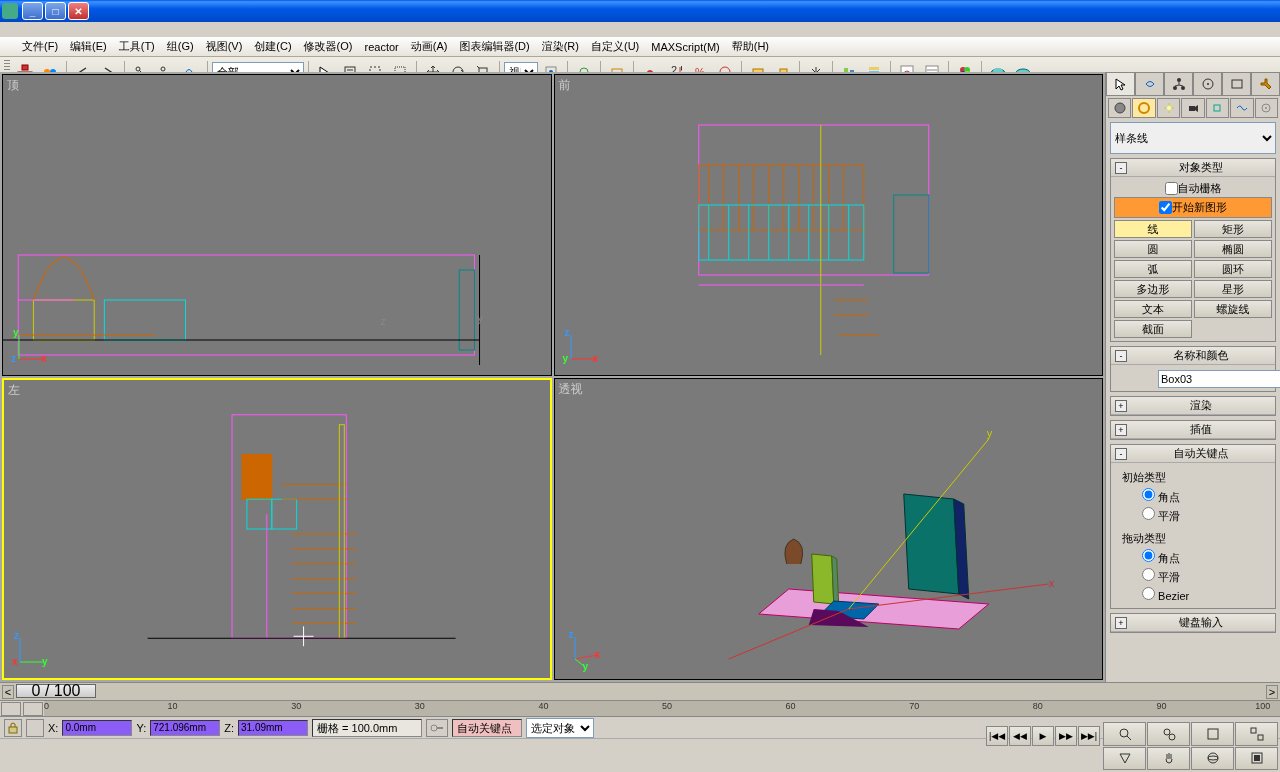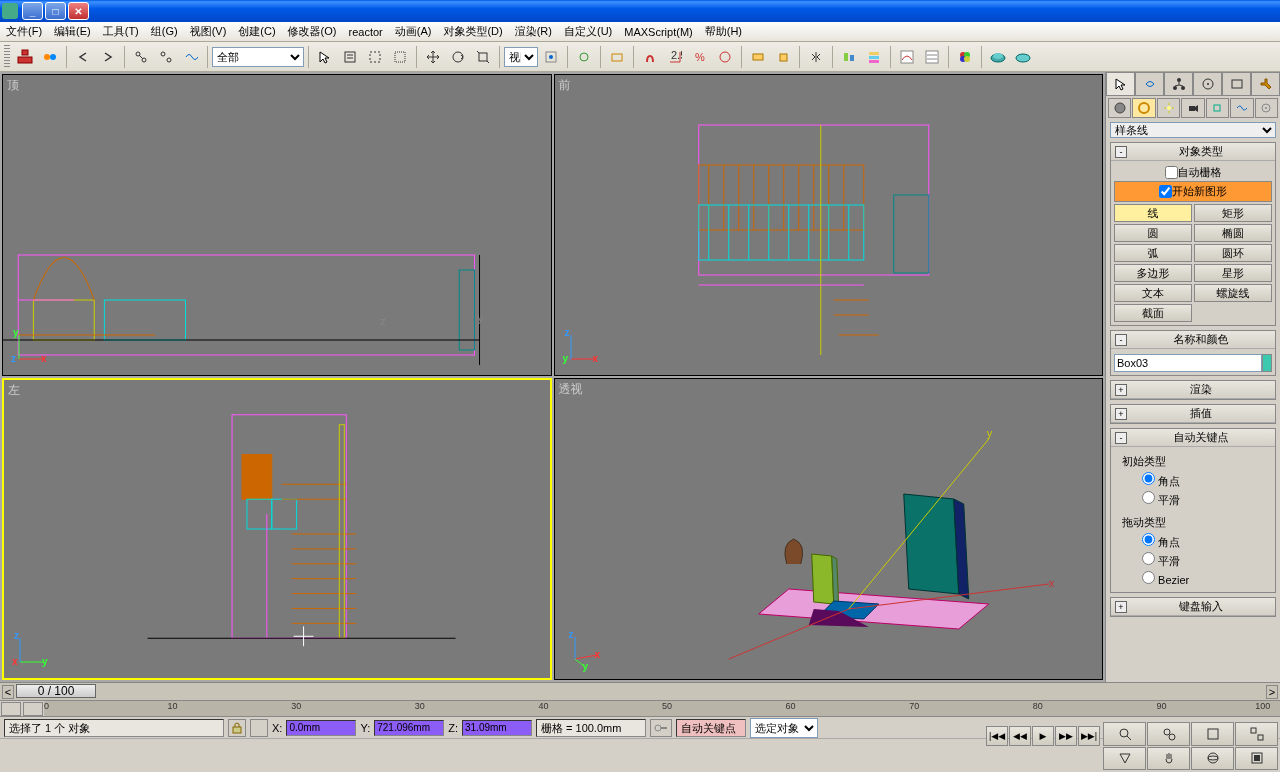--- a/index.html
+++ b/index.html
@@ -7,21 +7,21 @@
 
 
 .titlebar { height: 22px; background: linear-gradient(to bottom, #0058e6 0%, #3d91ff 8%, #0058e6 40%, #0047c7 100%); display: flex; align-items: center; padding: 0 2px; color: #fff; }
 .titlebar .app-icon { width: 16px; height: 16px; background: #4a8; border-radius: 3px; margin-right: 4px; }
 .titlebar .title-text { flex: 1; font-size: 12px; letter-spacing: 0.5px; white-space: nowrap; }
 .titlebar .win-controls { display: flex; gap: 2px; }
 .titlebar .win-btn { width: 21px; height: 18px; background: linear-gradient(to bottom,#7ba7e8,#3d6fcf); border: 1px solid #fff; border-radius: 3px; color:#fff; display:flex; align-items:center; justify-content:center; font-weight:bold; font-size:10px;}
 .titlebar .win-btn.close { background: linear-gradient(to bottom,#f08080,#c03030); }
 
 
-.menubar { height: 20px; background: linear-gradient(to bottom,#fefefe,#e8e4dc); display: flex; align-items: center; padding: 0 0; border-bottom: 1px solid #aca899; }
+.menubar { height: 20px; background: linear-gradient(to bottom,#fefefe,#e8e4dc); display: flex; align-items: center; padding: 0 16px; border-bottom: 1px solid #aca899; margin-top: 15px; }
 .menubar .menu-item { padding: 2px 6px; cursor: default; }
 
 
 .toolbar-row { height: 30px; background: linear-gradient(to bottom,#eeece4,#e0ddd2); border-bottom: 1px solid #aca899; display: flex; align-items: center; padding: 0 2px; gap: 1px; }
 .tb-grip { width: 6px; height: 24px; background: repeating-linear-gradient(to bottom,#888 0,#888 1px,transparent 1px,transparent 3px); margin: 0 2px;}
 .tb-btn { width: 24px; height: 24px; border: 1px solid transparent; display: inline-flex; align-items: center; justify-content: center; cursor: pointer; }
 .tb-sep { width: 1px; height: 22px; background: #aca899; margin: 0 3px; }
 .tb-select { height: 20px; border: 1px solid #7f9db9; background: #fff; font-size: 11px;}
 
 
@@ -38,44 +38,44 @@
 
 
 .command-panel { width: 175px; background: #d4d0c8; border-left: 1px solid #888; display: flex; flex-direction: column; overflow-y: auto; }
 .cp-tabs { display: flex; height: 24px; border-bottom: 1px solid #888; }
 .cp-tabs .tab { flex: 1; border: 1px solid #888; border-bottom: none; display: flex; align-items: center; justify-content: center; background: #d4d0c8; }
 .cp-tabs .tab.active { background: #e8e6de; }
 .cp-subtabs { display: flex; height: 24px; padding: 2px; gap: 1px; }
 .cp-subtabs .stab { width: 24px; height: 20px; border: 1px solid #888; display: flex; align-items: center; justify-content: center; }
 .cp-subtabs .stab.active { background: #ffe8a0; }
 .cp-dropdown { margin: 2px 4px; }
-.cp-dropdown select { width: 100%; height: 16px; border: 1px solid #7f9db9; }
+.cp-dropdown select { width: 100%; height: 32px; border: 1px solid #7f9db9; }
 
 .rollout { margin: 2px 4px; border: 1px solid #888; }
 .rollout-header { background: linear-gradient(to bottom,#e8e6de,#d4d0c8); padding: 1px 4px; display: flex; align-items: center; font-size: 11px; border-bottom: 1px solid #aaa; }
 .rollout-header .toggle { width: 12px; height: 12px; border: 1px solid #666; background: #eee; margin-right: 4px; text-align: center; line-height: 10px; font-size: 9px; }
 .rollout-header .title { flex: 1; text-align: center; }
 .rollout-body { padding: 3px; background: #d4d0c8; }
 .rollout-body .check-row { display: flex; align-items: center; padding: 1px 0; justify-content: center; }
 .rollout-body .check-row.orange { background: #ff9933; padding: 2px 4px; border: 1px solid #888;}
 .btn-grid { display: grid; grid-template-columns: 1fr 1fr; gap: 2px; }
 .shape-btn { height: 18px; border: 1px solid #888; background: linear-gradient(to bottom,#e8e6de,#d0ccc0); text-align: center; line-height: 16px; cursor: pointer; }
 .shape-btn.highlight { background: #fff0a0; }
-.name-row { display: flex; gap: 0; margin-top: 2px; }
+.name-row { display: flex; gap: 0; margin-top: 2px; margin-left: 44px; }
 .name-row input { flex: 1; height: 18px; border: 1px solid #7f9db9; padding: 0 2px; }
 .name-row .swatch { width: 18px; height: 18px; border: 1px solid #888; }
 .radio-group { padding: 2px 8px; }
 .radio-group .legend { font-size: 11px; margin: 2px 0; }
 .radio-group label { display: block; padding: 1px 0 1px 20px;}
 
 
 .bottom-area { position: absolute; bottom: 0; left: 0; right: 0; height: 90px; background: #d4d0c8; border-top: 1px solid #888; }
 .timeline { height: 18px; display: flex; align-items: center; background: #c8c4b8; border-bottom: 1px solid #888;}
 .timeline .slider-area { flex: 1; position: relative; height: 16px; }
-.timeline .slider-handle { position: absolute; left: 0; width: 80px; height: 14px; background: linear-gradient(to bottom,#eee,#ccc); border: 1px solid #666; text-align: center; line-height: 12px; font-size: 12px;}
+.timeline .slider-handle { position: absolute; left: 0; width: 80px; height: 14px; background: linear-gradient(to bottom,#eee,#ccc); border: 1px solid #666; text-align: center; line-height: 12px; font-size: 16px;}
 .track-row { height: 16px; display: flex; border-bottom: 1px solid #888;}
 .track-row .track-btn { width: 20px; height: 14px; border: 1px solid #888; margin: 1px;}
 .track-row .ruler { flex: 1; background: #b8b4a8; position: relative; font-size: 9px; }
 .track-row .ruler .tick { position: absolute; top: 0; font-size: 9px; color: #333;}
 .status-row { height: 22px; display: flex; align-items: center; gap: 4px; padding: 0 4px; border-bottom: 1px solid #aaa;}
 .status-row .field { height: 18px; border: 1px inset #888; background: #e8e6de; padding: 0 4px; line-height: 16px;}
 .status-row .coord-label { font-size: 11px;}
 .status-row .coord-input { width: 70px; height: 16px; border: 1px inset #888; background: #8b5cf6; padding: 0 2px; font-size: 10px;}
 .prompt-row { height: 20px; display: flex; align-items: center; padding: 0 4px; gap: 6px;}
 .prompt-row .prompt-field { flex: 1; height: 16px; border: 1px inset #888; background: #e8e6de; padding: 0 4px; line-height: 14px; max-width: 300px;}
@@ -100,21 +100,21 @@
 <div class="menubar">
   <span class="menu-item">文件(F)</span>
   <span class="menu-item">编辑(E)</span>
   <span class="menu-item">工具(T)</span>
   <span class="menu-item">组(G)</span>
   <span class="menu-item">视图(V)</span>
   <span class="menu-item">创建(C)</span>
   <span class="menu-item">修改器(O)</span>
   <span class="menu-item">reactor</span>
   <span class="menu-item">动画(A)</span>
-  <span class="menu-item">对象类型(D)</span>
+  <span class="menu-item">图表编辑器(D)</span>
   <span class="menu-item">渲染(R)</span>
   <span class="menu-item">自定义(U)</span>
   <span class="menu-item">MAXScript(M)</span>
   <span class="menu-item">帮助(H)</span>
 </div>
 
 <div class="toolbar-row">
   <div class="tb-grip"></div>
   <div class="tb-btn">
       <svg width="16" height="16">
@@ -634,21 +634,20 @@
       <span class="tick" style="left:40%">40</span>
       <span class="tick" style="left:50%">50</span>
       <span class="tick" style="left:60%">60</span>
       <span class="tick" style="left:70%">70</span>
       <span class="tick" style="left:80%">80</span>
       <span class="tick" style="left:90%">90</span>
       <span class="tick" style="left:98%">100</span>
     </div>
   </div>
   <div class="status-row">
-    <div class="field" style="width:220px">选择了 1 个 对象</div>
     <div class="small-btn" style="width:18px;height:18px;border:1px solid #888;display:flex;align-items:center;justify-content:center">
         <svg width="10" height="12">
           <rect x="1" y="5" width="8" height="6" fill="#cc8" stroke="#860"></rect>
           <path d="M3 5 L3 2 Q5 0 7 2 L7 5" fill="none" stroke="#860"></path>
         </svg>
       </div>
     <div class="small-btn" style="width:18px;height:18px;border:1px solid #888"></div>
     <span class="coord-label">X:</span>
     <input class="coord-input" value="0.0mm" style="">
     <span class="coord-label">Y:</span>

